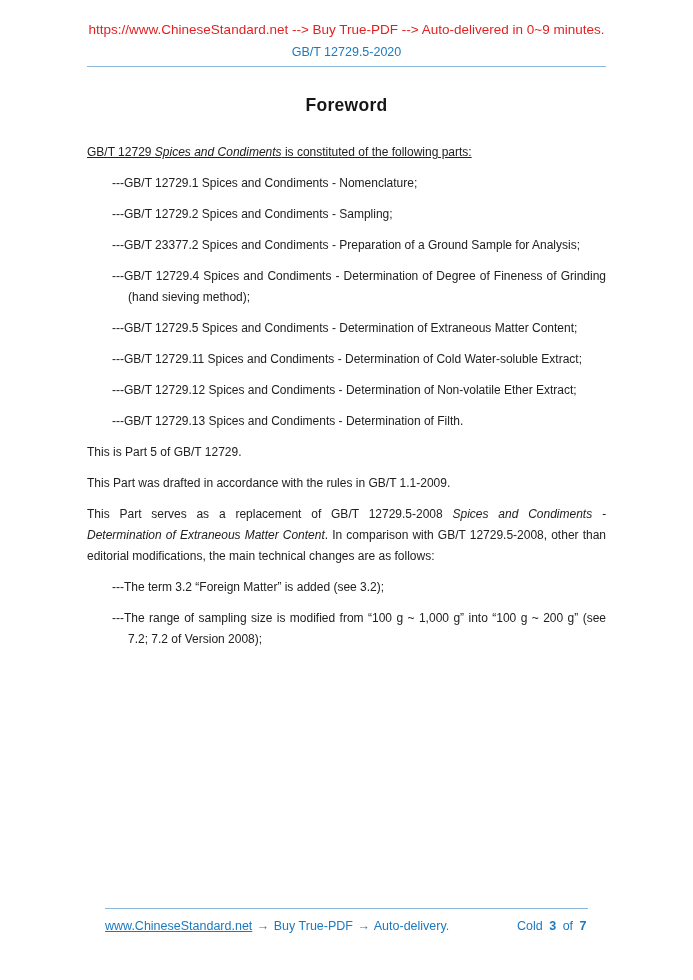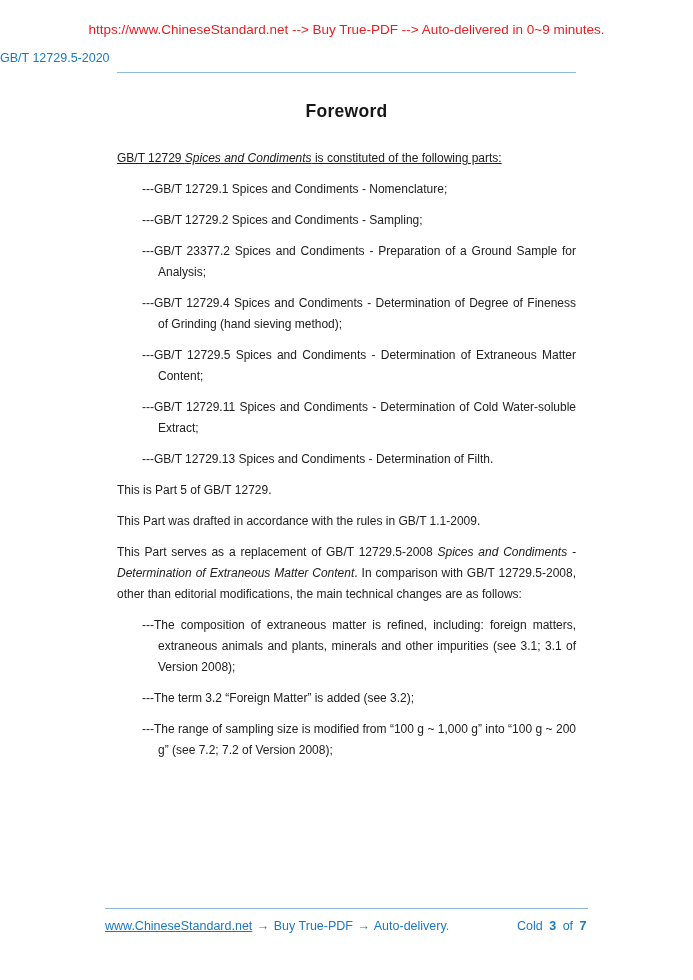--- a/index.html
+++ b/index.html
@@ -9,32 +9,32 @@
   }
   .page {
     position: relative;
     width: 693px;
     height: 980px;
     background: var(--page_bg, #ffffff);
     font-family: "Liberation Sans", sans-serif;
     overflow: hidden;
   }
   .content {
-    padding: 0 117px;
+    padding: 0 87px;
   }
   .promo {
     padding-top: 21px;
     text-align: center;
     color: var(--promo_red, #e51f1f);
     font-size: 13.5px;
     line-height: 17px;
   }
   .std-number {
-    margin-top: 13px;
-    text-align: left;
+    margin-top: 7px;
+    text-align: center;
     color: var(--brand_blue, #1b79c0);
     font-size: 12.5px;
     line-height: 15px;
   }
   .rule {
     border: none;
     border-top: 1px solid var(--divider_blue, #8db9dd);
     margin: 6px 0 0 0;
   }
   h1.doc-title {
@@ -118,27 +118,27 @@
     <h1 class="doc-title">Foreword</h1>
 
     <p class="para intro"><span>GB/T 12729 </span><i>Spices and Condiments</i><span> is constituted of the following parts:</span></p>
 
     <p class="item">---GB/T 12729.1 Spices and Condiments - Nomenclature;</p>
     <p class="item">---GB/T 12729.2 Spices and Condiments - Sampling;</p>
     <p class="item">---GB/T 23377.2 Spices and Condiments - Preparation of a Ground Sample for Analysis;</p>
     <p class="item">---GB/T 12729.4 Spices and Condiments - Determination of Degree of Fineness of Grinding (hand sieving method);</p>
     <p class="item">---GB/T 12729.5 Spices and Condiments - Determination of Extraneous Matter Content;</p>
     <p class="item">---GB/T 12729.11 Spices and Condiments - Determination of Cold Water-soluble Extract;</p>
+    <p class="item">---GB/T 12729.12 Spices and Condiments - Determination of Non-volatile Ether Extract;</p>
     <p class="item">---GB/T 12729.13 Spices and Condiments - Determination of Filth.</p>
 
     <p class="para">This is Part 5 of GB/T 12729.</p>
     <p class="para">This Part was drafted in accordance with the rules in GB/T 1.1-2009.</p>
     <p class="para"><span>This Part serves as a replacement of GB/T 12729.5-2008 </span><i>Spices and Condiments - Determination of Extraneous Matter Content</i><span>. In comparison with GB/T 12729.5-2008, other than editorial modifications, the main technical changes are as follows:</span></p>
 
-    <p class="item">---The composition of extraneous matter is refined, including: foreign matters, extraneous animals and plants, minerals and other impurities (see 3.1; 3.1 of Version 2008);</p>
     <p class="item">---The term 3.2 “Foreign Matter” is added (see 3.2);</p>
     <p class="item">---The range of sampling size is modified from “100 g ~ 1,000 g” into “100 g ~ 200 g” (see 7.2; 7.2 of Version 2008);</p>
   </main>
 
   <footer class="page-footer">
     <hr class="rule">
     <div class="footer-row">
       <div class="footer-left">
         <a>www.ChineseStandard.net</a>
         <span class="arrow">→</span>

